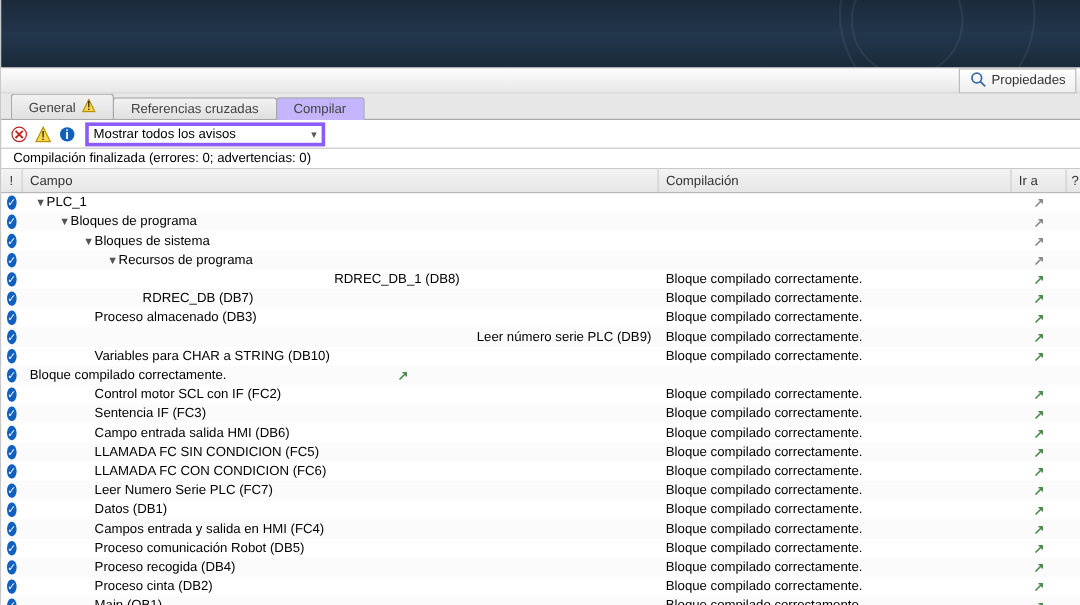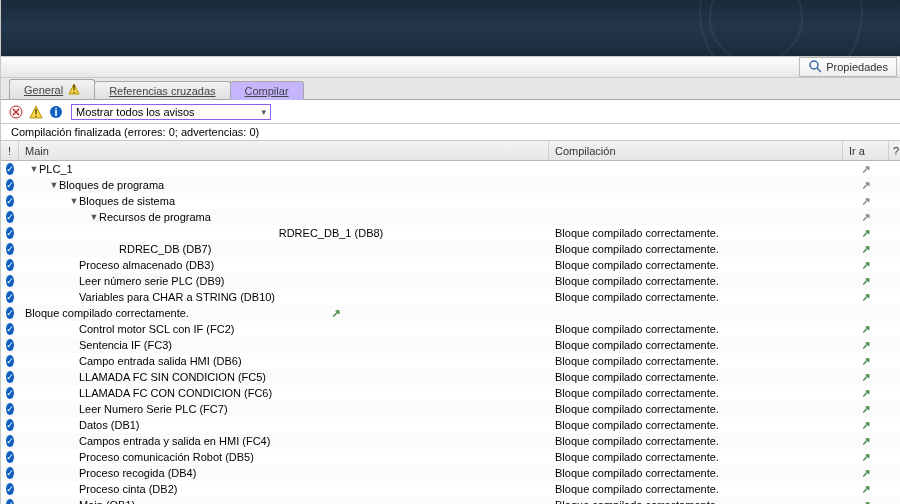--- a/index.html
+++ b/index.html
@@ -16,26 +16,26 @@
 .main { flex: 1; display: flex; flex-direction: column; height: 100%; }
 .banner { height: 56px; background: linear-gradient(180deg,#1a2a3a 0%,#22364c 50%,#1a2a3a 100%); position: relative; overflow: hidden; }
 .banner::before, .banner::after { content:""; position:absolute; border-radius:50%; border:2px solid rgba(255,255,255,0.06); }
 .banner::before { width:160px; height:160px; top:-70px; right:40px; }
 .banner::after { width:90px; height:90px; top:-30px; right:100px; }
 
 .propbar { height: 22px; background: linear-gradient(#fdfdfd,#e7e7e7); border-top:1px solid #c8c8c8; border-bottom:1px solid #c8c8c8; display:flex; justify-content:flex-end; align-items:center; padding-right:6px; }
 .propbtn { display:flex; align-items:center; gap:4px; padding:1px 8px; border:1px solid #bcbcbc; background:linear-gradient(#fff,#eee); color:#333; cursor:pointer; }
 
 .tabs { display:flex; align-items:flex-end; height:22px; background:#e7e7e7; border-bottom:1px solid #a8a8a8; padding-left:8px; gap:0; }
-.tab { padding:3px 14px 2px; border:1px solid #a8a8a8; border-bottom:none; background:linear-gradient(#f2f2f2,#e0e0e0); color:#444; border-radius:3px 3px 0 0; margin-right:-1px; cursor:pointer; display:flex; align-items:center; gap:5px;text-decoration:underline; }
+.tab { padding:3px 14px 2px; border:1px solid #a8a8a8; border-bottom:none; background:linear-gradient(#f2f2f2,#e0e0e0); color:#444; border-radius:3px 3px 0 0; margin-right:-1px; cursor:pointer; display:flex; align-items:center; gap:5px; }
 .tab.active { background:#c4b5fd; position:relative; top:1px; padding-bottom:3px; }
 
 .toolbar { height:24px; display:flex; align-items:center; gap:2px; padding:0 6px; border-bottom:1px solid #c8c8c8; }
 .tbtn { width:18px; height:18px; display:flex; align-items:center; justify-content:center; border:1px solid transparent; }
-.filterbox { flex:0 0 auto; border:1px solid #8b5cf6; background:#fff; padding:1px 4px; margin-left:4px; display:flex; align-items:center; gap:4px; width:200px; }
+.filterbox { flex:0 0 auto; border:3px solid #8b5cf6; background:#fff; padding:1px 4px; margin-left:4px; display:flex; align-items:center; gap:4px; width:200px; }
 .filterbox span { color:#000; }
 .filterbox .chev { margin-left:auto; color:#555; font-size:9px; }
 
 .statusline { padding:2px 10px; color:#000; border-bottom:1px solid #c8c8c8; }
 
 .gridhead { display:flex; align-items:center; height:20px; background:linear-gradient(#f3f3f3,#e6e6e6); border-bottom:1px solid #b8b8b8; color:#333; }
 .gh { border-right:1px solid #cfcfcf; padding:0 6px; height:100%; display:flex; align-items:center; }
 .gh.c0 { width:18px; justify-content:center; }
 .gh.c1 { width:530px; }
 .gh.c2 { width:294px; }
@@ -157,21 +157,21 @@
     <div class="filterbox">
       <span>Mostrar todos los avisos</span>
       <span class="chev">▾</span>
     </div>
   </div>
 
   <div class="statusline">Compilación finalizada (errores: 0; advertencias: 0)</div>
 
   <div class="gridhead">
     <div class="gh c0">!</div>
-    <div class="gh c1">Main</div>
+    <div class="gh c1">Campo</div>
     <div class="gh c2">Compilación</div>
     <div class="gh c3">Ir a</div>
     <div class="gh c4">?</div>
   </div>
 
   <div class="gridbody" id="gridbody">
       <div class="grow">
         <div class="gc c0">
           <span class="chk"></span>
         </div>
@@ -266,21 +266,21 @@
         <div class="gc c2">Bloque compilado correctamente.</div>
         <div class="gc c3">
           <span class="arrow-up">↗</span>
         </div>
         <div class="gc c4"></div>
       </div>
       <div class="grow">
         <div class="gc c0">
           <span class="chk"></span>
         </div>
-        <div class="gc c1" style="padding-left:50px;">
+        <div class="gc c1" style="padding-left:50px;justify-content:flex-end;">
           <span class="tw2"></span>
           <span>Leer número serie PLC (DB9)</span>
         </div>
         <div class="gc c2">Bloque compilado correctamente.</div>
         <div class="gc c3">
           <span class="arrow-up">↗</span>
         </div>
         <div class="gc c4"></div>
       </div>
       <div class="grow">

